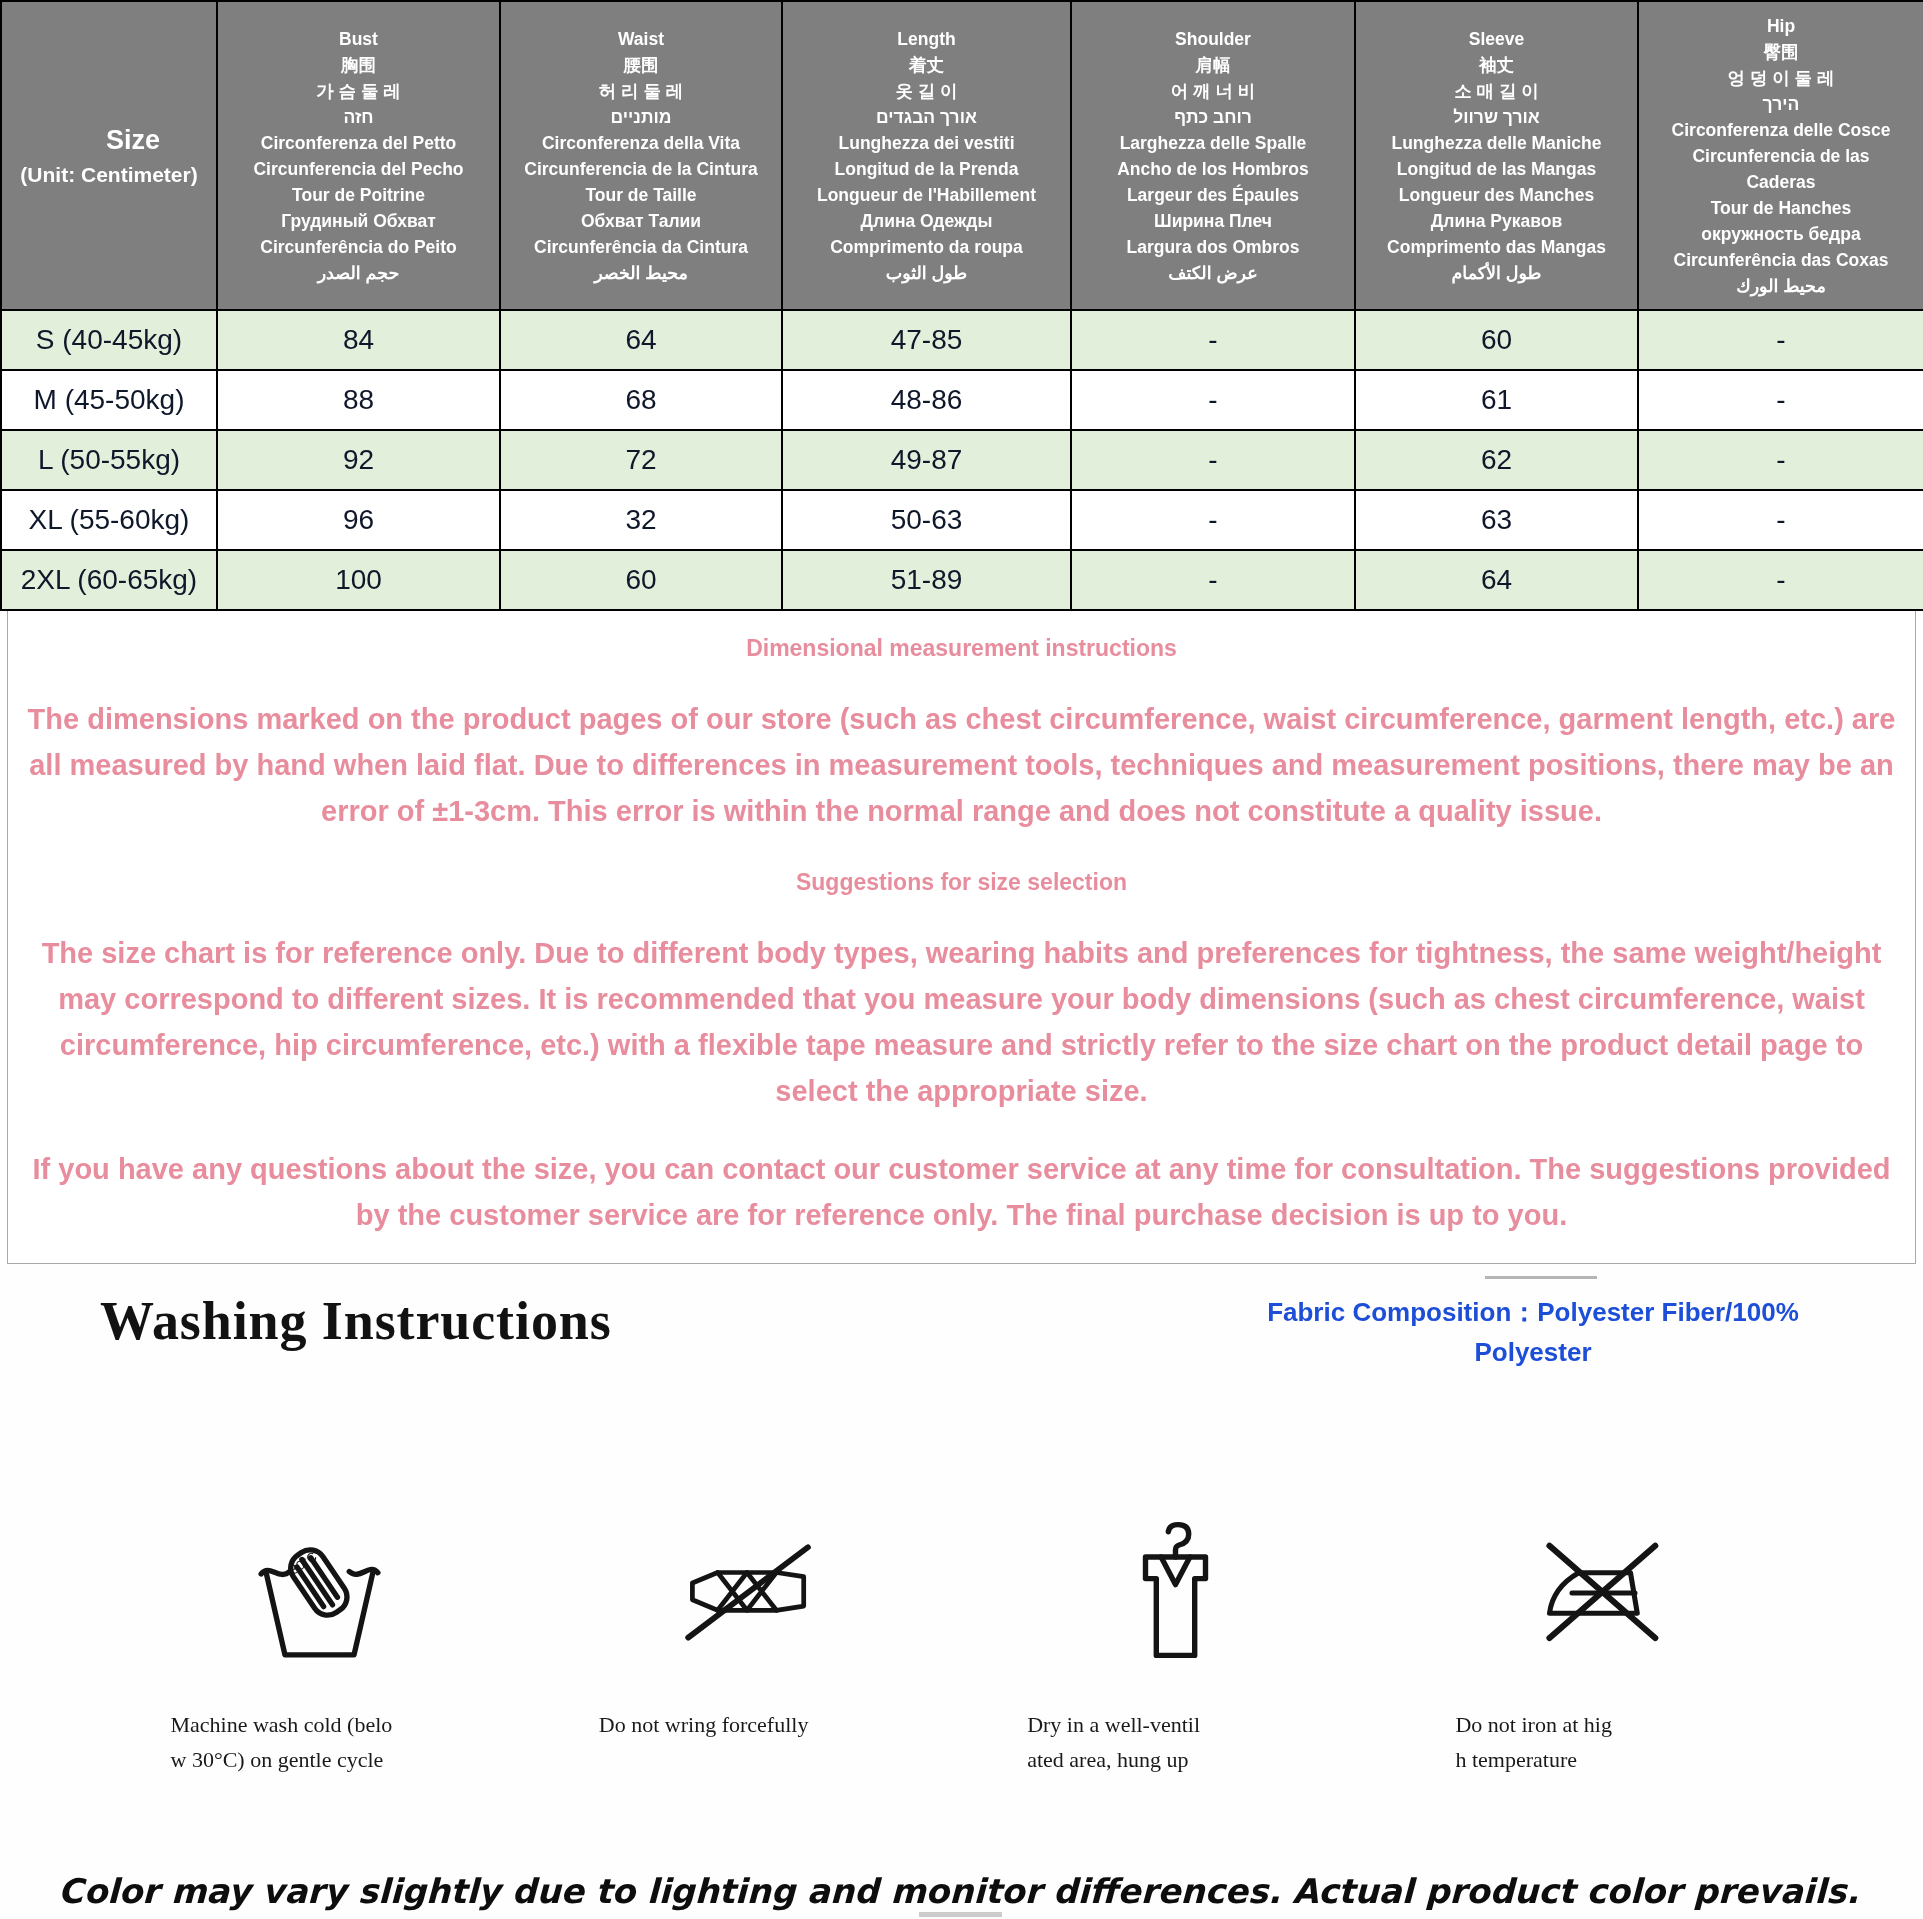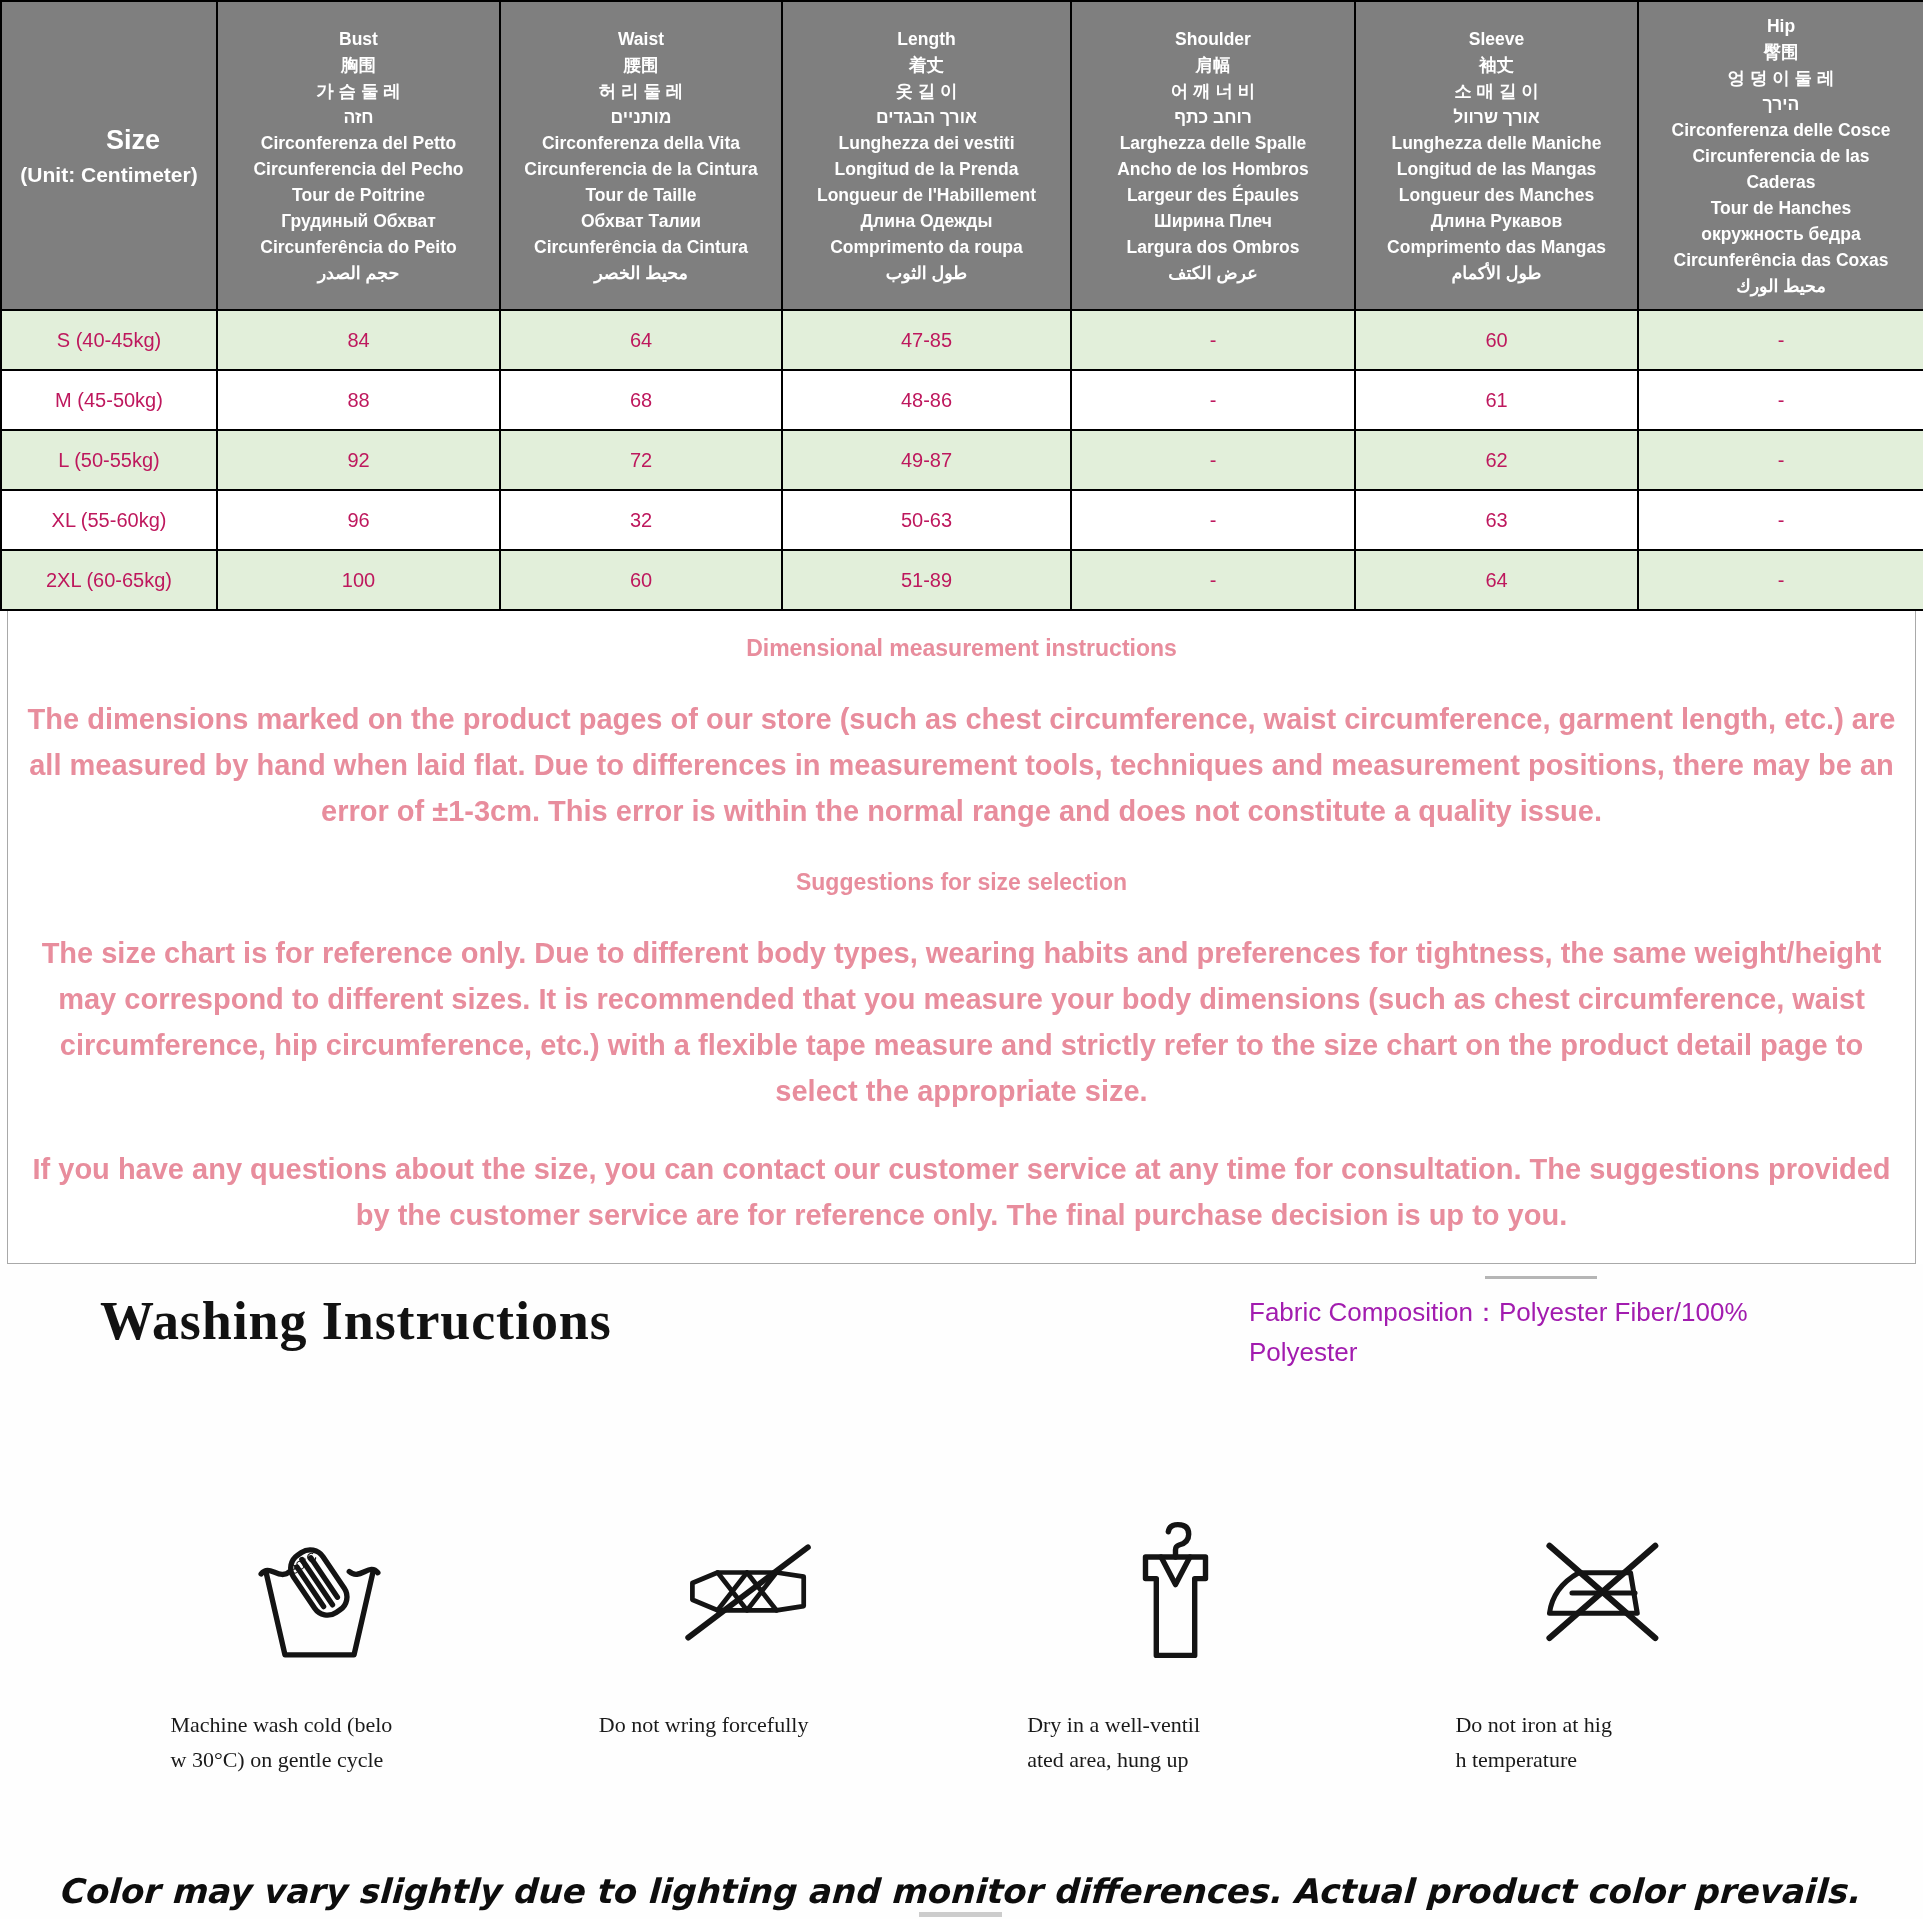--- a/index.html
+++ b/index.html
@@ -39,22 +39,22 @@
     color: #ffffff;
     text-align: center;
     vertical-align: middle;
   }
   .size-title { font-size: 27px; font-weight: bold; margin-bottom: 7px; padding-left: 48px; }
   .size-unit  { font-size: 21px; font-weight: bold; }
   td.cell {
     height: 56px;
     text-align: center;
     vertical-align: middle;
-    font-size: 20px;
-    color: #be185d;
+    font-size: 28px;
+    color: #0f172a;
     background: #ffffff;
   }
   tr.row-green td.cell { background: var(--row-green, #e2efda); }
 
   
   .notes-box {
     margin: 0 7px;
     border: 0.9px solid #a9a9a9;
     border-top: none;
     padding: 21px 10.5px 24.5px 10.5px;
@@ -88,24 +88,25 @@
     top: 12.2px;
     width: 112px;
     height: 2.6px;
     background: #b5b5b5;
   }
   .fabric-comp {
     position: absolute;
     left: 1249px;
     top: 28px;
     width: 568px;
+    text-align: center;
     font-size: 26px;
-    font-weight: normal;
+    font-weight: bold;
     line-height: 40px;
-    color: #a21caf;
+    color: #1d4ed8;
     white-space: pre-line;
   }
   .icons-row {
     position: absolute;
     top: 253px;
     left: 0;
     width: 1923px;
     display: flex;
     justify-content: space-between;
     padding: 0 131px;

